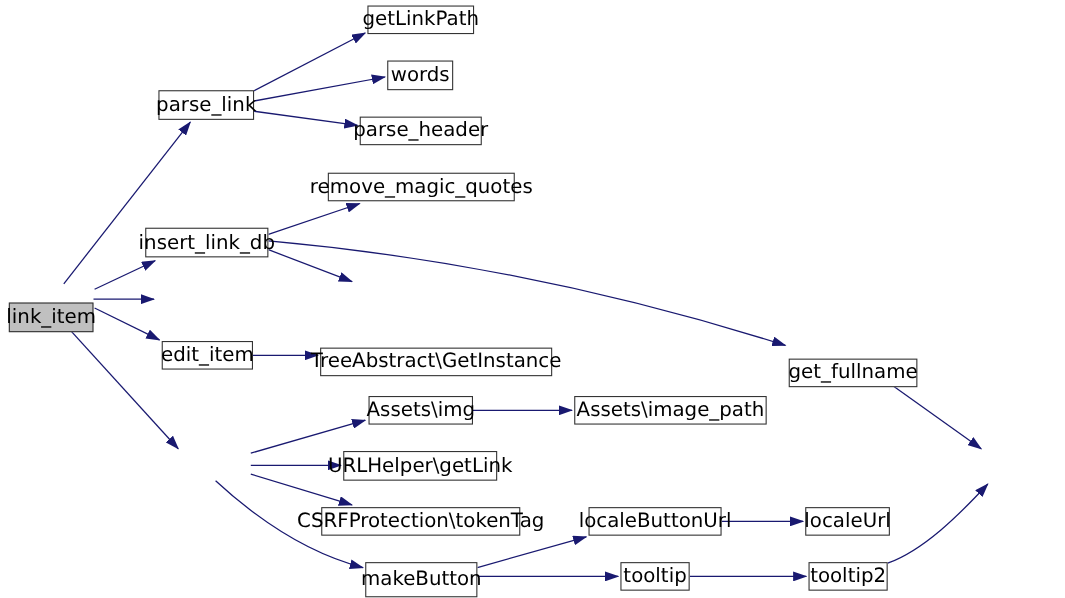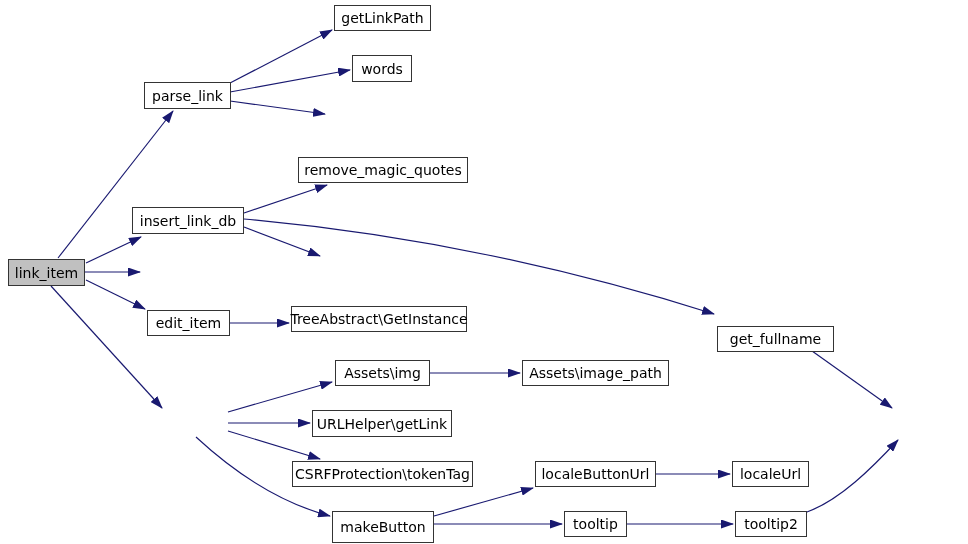--- a/index.html
+++ b/index.html
@@ -12,27 +12,27 @@
   }
   .edges{position:absolute;left:0;top:0;width:968px;height:544px;}
   .edge{stroke:var(--edge,#191970);stroke-width:1.15;fill:none;}
   .arrowhead-shape{fill:var(--edge,#191970);}
   .node{
     position:absolute;
     box-sizing:border-box;
     background:var(--node-fill,#ffffff);
     border:1px solid var(--node-border,#343434);
     color:var(--text,#000000);
-    font-size:14px;
+    font-size:18px;
     line-height:1;
     display:flex;align-items:center;justify-content:center;
     white-space:nowrap;
     cursor:pointer;
   }
-  .node.highlight{background:var(--highlight-fill,#c0c0c0);cursor:default;}
+  .node.highlight{background:var(--highlight-fill,#c0c0c0);cursor:default;margin-top:16px;}
 </style>
 </head>
 <body>
 
 <div class="canvas">
 
   <svg class="edges" width="968" height="544" viewBox="0 0 968 544" xmlns="http://www.w3.org/2000/svg">
     <defs>
       <marker id="arrow" markerUnits="userSpaceOnUse" markerWidth="13" markerHeight="9" viewBox="0 0 13 9" refX="12" refY="4.5" orient="auto">
         <path class="arrowhead-shape" d="M0,0 L13,4.5 L0,9 Z"></path>
@@ -64,36 +64,37 @@
   </svg>
 
   <div class="node highlight" style="left:8px;top:259px;width:77px;height:27px">link_item</div>
 
   <div class="node" style="left:144px;top:82px;width:87px;height:27px">parse_link</div>
 
   <div class="node" style="left:334px;top:5px;width:97px;height:26px">getLinkPath</div>
 
   <div class="node" style="left:352px;top:55px;width:60px;height:27px">words</div>
 
+  <div class="node" style="left:327px;top:106px;width:111px;height:26px">parse_header</div>
 
   <div class="node" style="left:132px;top:207px;width:112px;height:27px">insert_link_db</div>
 
   <div class="node" style="left:298px;top:157px;width:170px;height:26px">remove_magic_quotes</div>
 
 
 
   <div class="node" style="left:147px;top:310px;width:83px;height:26px">edit_item</div>
 
-  <div class="node" style="left:291px;top:306px;width:176px;height:26px">TreeAbstract\GetInstance</div>
+  <div class="node" style="left:291px;top:316px;width:211px;height:26px">TreeAbstract\GetInstance</div>
 
   <div class="node" style="left:717px;top:326px;width:117px;height:26px">get_fullname</div>
 
   <div class="node" style="left:335px;top:360px;width:95px;height:26px">Assets\img</div>
 
-  <div class="node" style="left:522px;top:360px;width:147px;height:26px">Assets\image_path</div>
+  <div class="node" style="left:522px;top:360px;width:175px;height:26px">Assets\image_path</div>
 
 
   <div class="node" style="left:312px;top:410px;width:140px;height:27px">URLHelper\getLink</div>
 
 
   <div class="node" style="left:535px;top:461px;width:121px;height:26px">localeButtonUrl</div>
 
   <div class="node" style="left:292px;top:461px;width:181px;height:26px">CSRFProtection\tokenTag</div>
 
   <div class="node" style="left:732px;top:461px;width:77px;height:26px">localeUrl</div>

